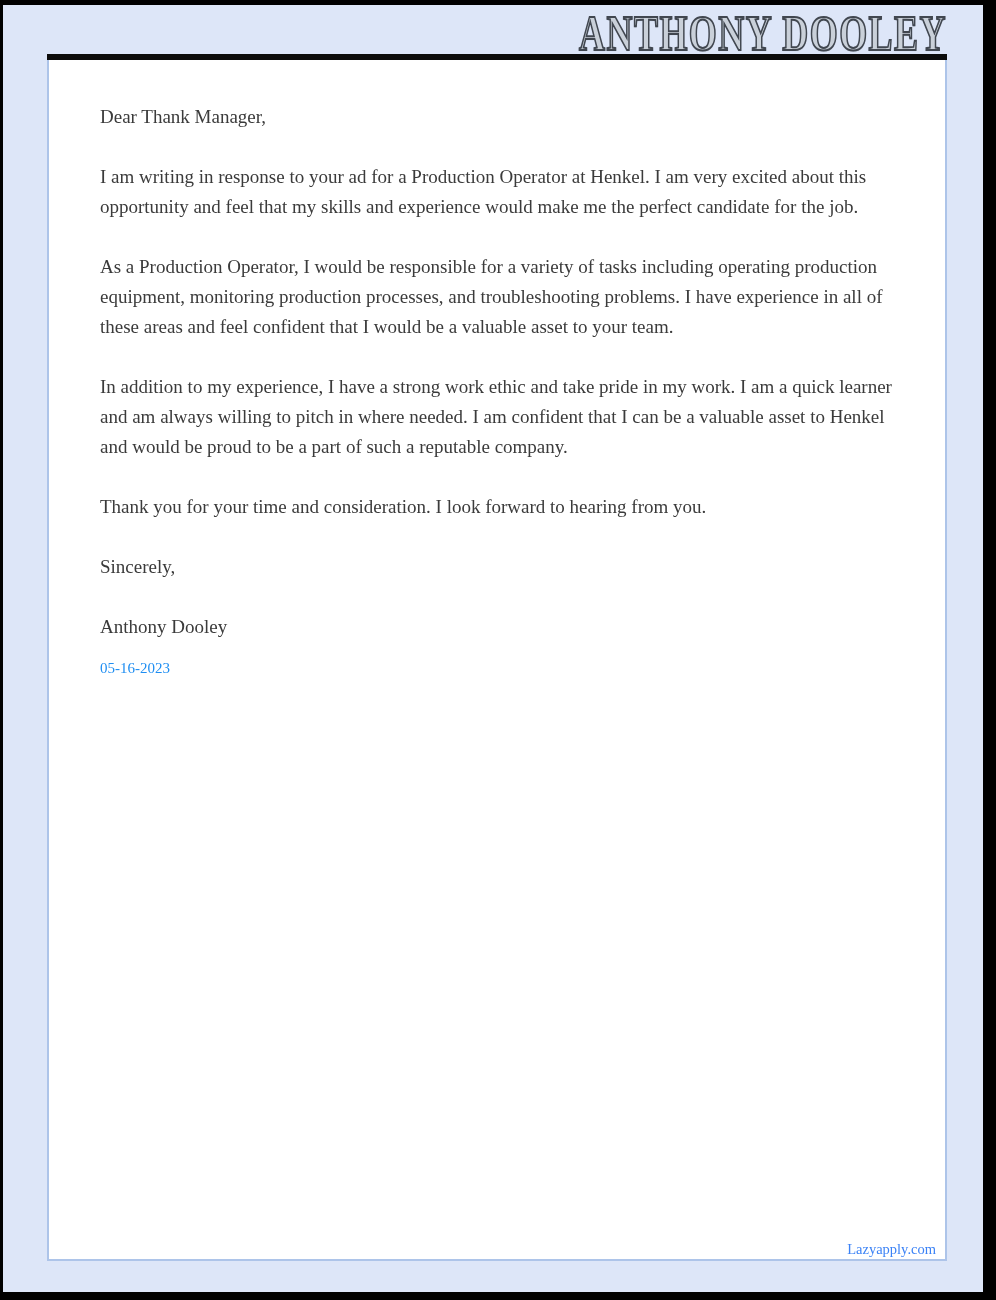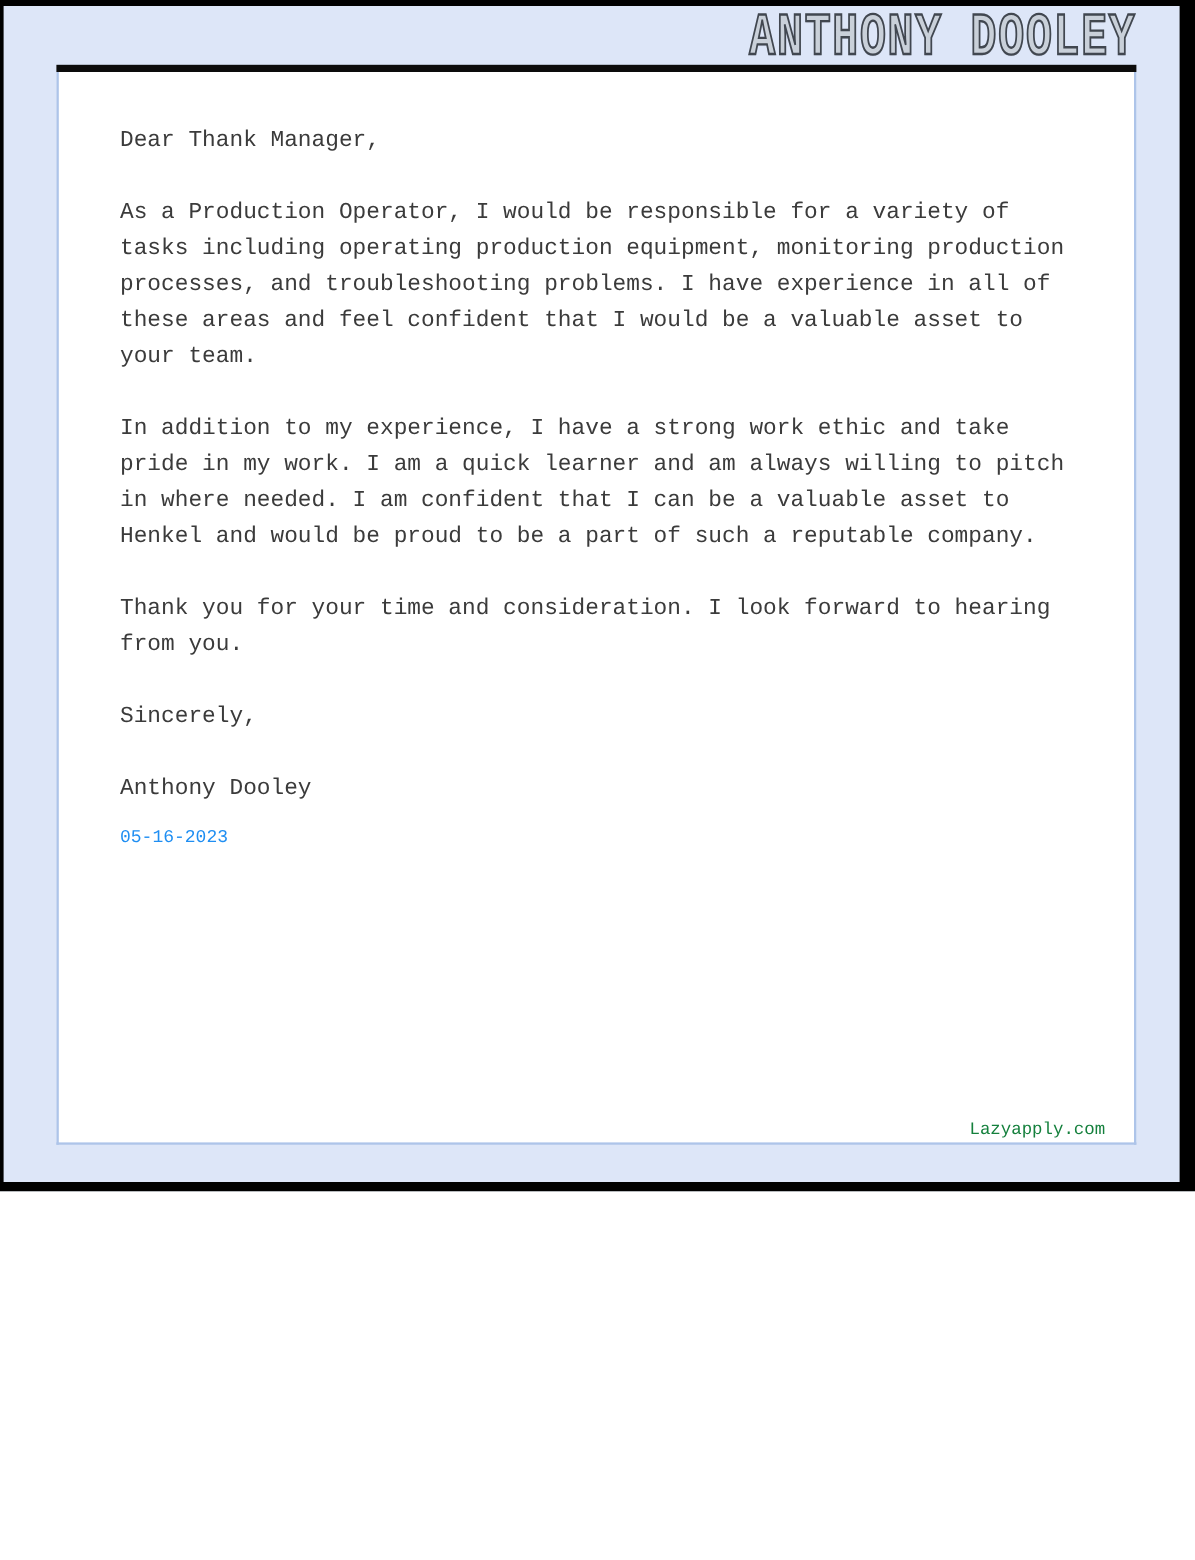--- a/index.html
+++ b/index.html
@@ -1,25 +1,25 @@
 <!DOCTYPE html>
 <html><head>
 <meta charset="utf-8">
 <style>
   html, body { margin: 0; padding: 0; }
   .canvas {
     position: relative;
     width: 996px;
-    height: 993px;
+    height: 1300px;
     box-sizing: border-box;
     background: #dde6f8;
     border-style: solid;
     border-color: #000000;
     border-width: 5px 13px 8px 3px; 
-    font-family: Liberation Mono, monospace;
+    font-family: Liberation Serif, serif;
     overflow: hidden;
   }
   .header-band {
     position: absolute;
     top: 0; left: 44px; right: 36px;
     height: 49px;
   }
   .header-name {
     position: absolute;
     right: 0;
@@ -61,44 +61,45 @@
   .signature-name { margin-bottom: 10px !important; }
   .letter-date {
     color: #1f8ef2;
     font-size: 15px;
     line-height: 30px;
     cursor: pointer;
     display: inline-block;
   }
   .page-footer {
     position: absolute;
-    right: 24px;
+    right: 9px;
     bottom: 1px;
     font-size: 14.5px;
     line-height: 18px;
-    color: #15803d;
+    color: #3b82f6;
   }
 </style>
 </head>
 <body>
 
 <div class="canvas">
 
   <div class="header-band">
     <div class="header-name">ANTHONY DOOLEY</div>
   </div>
 
   <div class="header-rule"></div>
 
   <div class="page">
     <div class="letter">
 
       <p>Dear Thank Manager,</p>
 
       <div>
+          <p>I am writing in response to your ad for a Production Operator at Henkel. I am very excited about this opportunity and feel that my skills and experience would make me the perfect candidate for the job.</p>
           <p>As a Production Operator, I would be responsible for a variety of tasks including operating production equipment, monitoring production processes, and troubleshooting problems. I have experience in all of these areas and feel confident that I would be a valuable asset to your team.</p>
           <p>In addition to my experience, I have a strong work ethic and take pride in my work. I am a quick learner and am always willing to pitch in where needed. I am confident that I can be a valuable asset to Henkel and would be proud to be a part of such a reputable company.</p>
           <p>Thank you for your time and consideration. I look forward to hearing from you.</p>
         </div>
 
       <p>Sincerely,</p>
 
       <p class="signature-name">Anthony Dooley</p>
 
       <span class="letter-date">05-16-2023</span>

